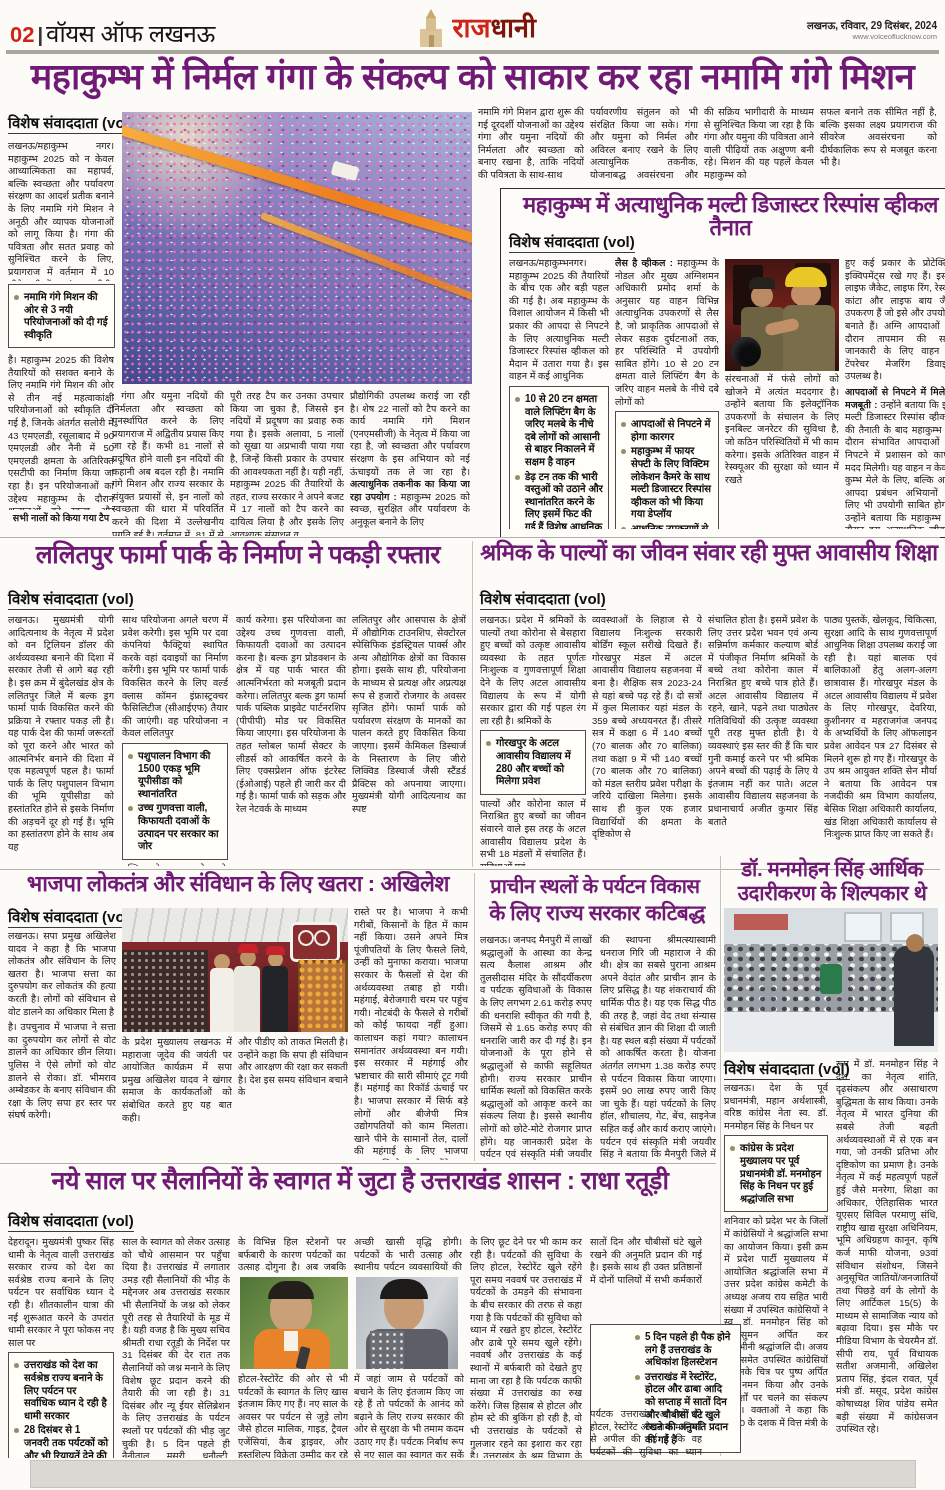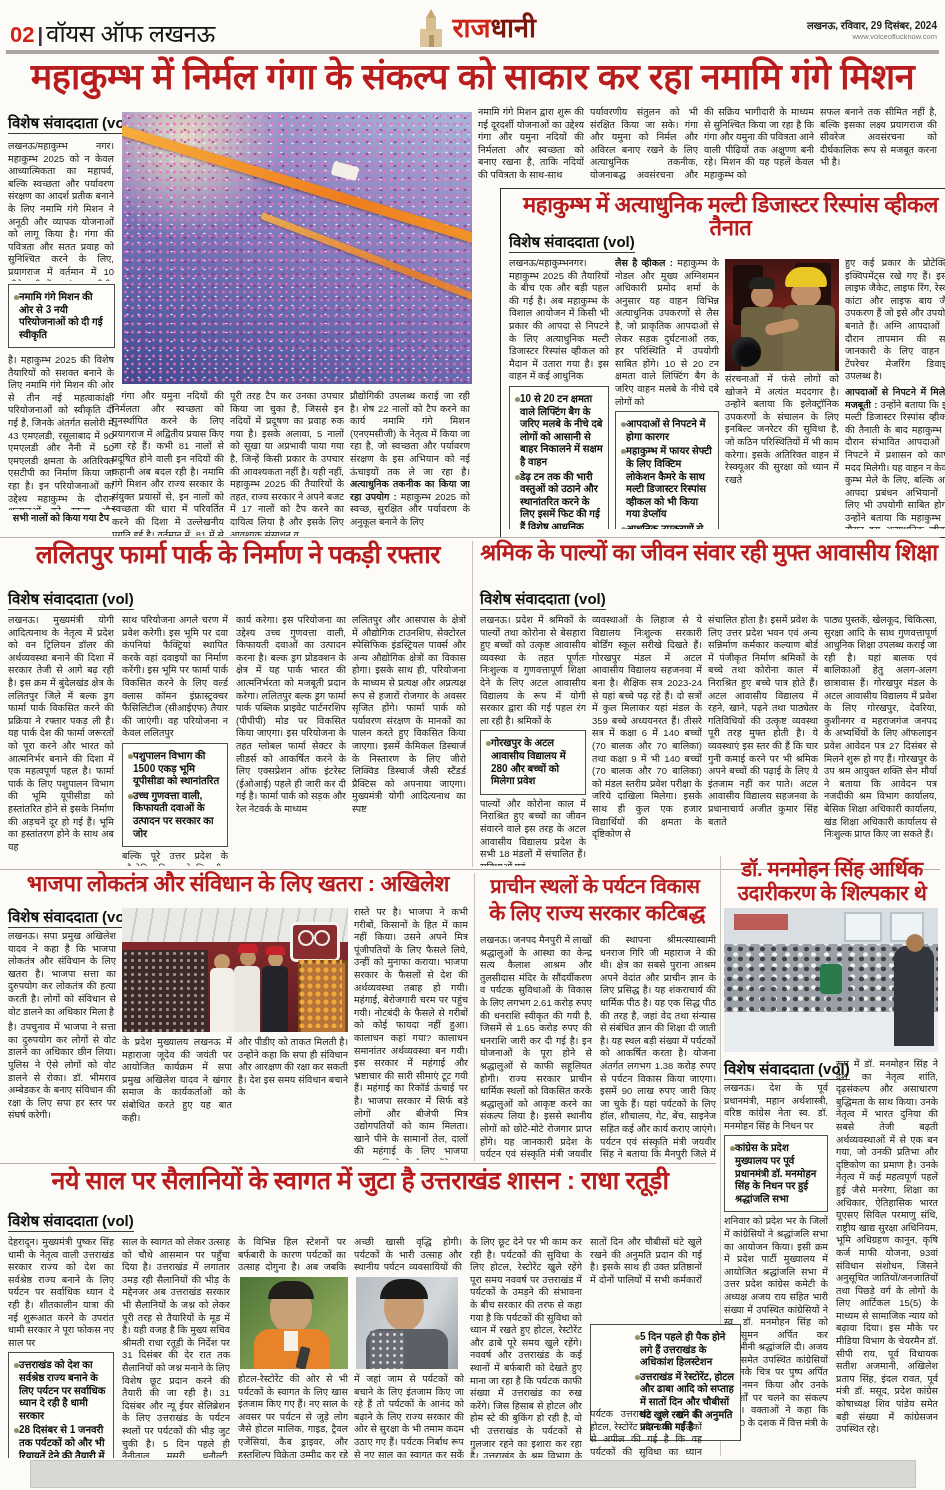--- a/index.html
+++ b/index.html
@@ -2,25 +2,25 @@
 <html><head>
 <meta charset="utf-8">
 <style>
   html,body{margin:0;padding:0;background:#e8e6e0;}
   .page{position:relative;width:945px;height:1490px;margin:0 auto;background:#fcfbf7;
         font-family:"Liberation Sans","DejaVu Sans",sans-serif;overflow:hidden;}
   .abs{position:absolute;}
   .tx{position:absolute;font-size:9.5px;line-height:12.6px;text-align:justify;color:#1a1a1a;overflow:hidden;}
   .tx p{margin:0 0 3px 0;}
   .by{position:absolute;font-weight:bold;font-size:15px;color:#101010;border-bottom:1.5px solid #3a3a3a;padding-bottom:1px;}
-  .hl{position:absolute;font-weight:900;color:#b91c1c;letter-spacing:-.4px;line-height:1.04;text-align:center;
+  .hl{position:absolute;font-weight:900;color:#701a75;letter-spacing:-.4px;line-height:1.04;text-align:center;
       font-family:"Liberation Sans","DejaVu Sans",sans-serif;}
   .bx{border:1.5px solid #4c4c4c;padding:4px 5px;background:#fffef9;margin:3px 0;}
   .bxa{position:absolute;border:1.5px solid #4c4c4c;padding:4px 5px;background:#fffef9;}
-  .bi{display:flex;font-weight:bold;font-size:10px;line-height:12.6px;color:#101010;text-align:left;margin:2px 0;}
+  .bi{display:flex;gap:5px;font-weight:bold;font-size:10px;line-height:12.6px;color:#101010;text-align:left;margin:2px 0;}
   .dot{flex:0 0 auto;width:5px;height:5px;border-radius:50%;background:#90906a;margin-top:4px;}
   .sub{font-weight:bold;}
   .vline{position:absolute;width:1px;background:#c6c3bb;}
   .hline{position:absolute;height:1px;background:#b3b0a8;}
   .rule{position:absolute;background:#a9a6a0;}
   .ph{position:absolute;overflow:hidden;background:#9aa;}
   .ph *{position:absolute;}
   
   .pgno{color:#cf2417;font-weight:900;font-size:22px;}
   .pgbar{color:#333;font-weight:900;font-size:20px;margin:0 3px;}

